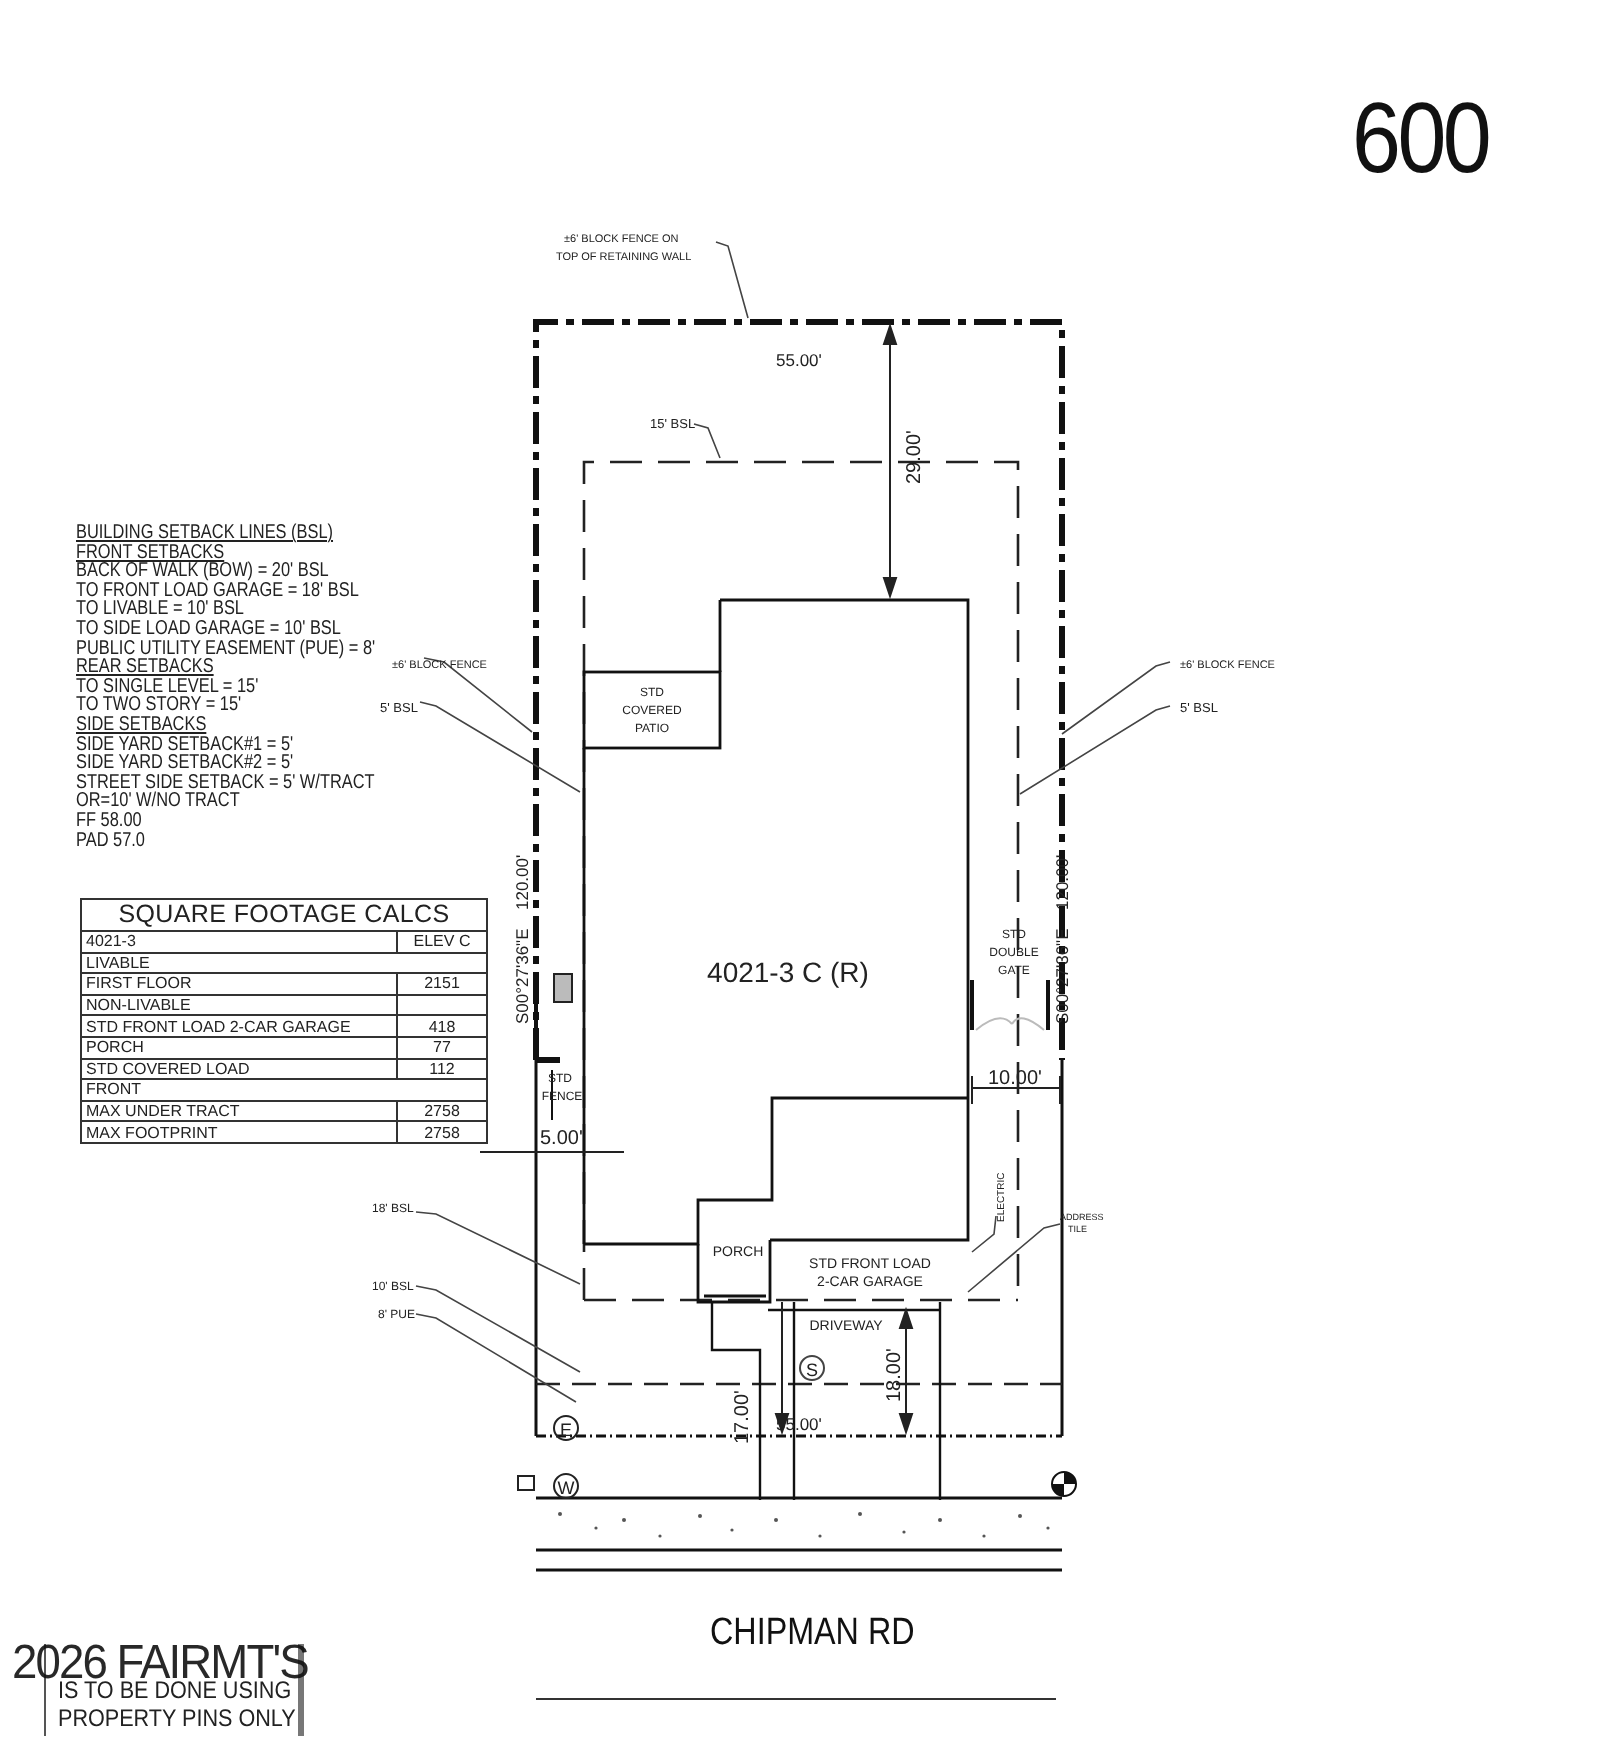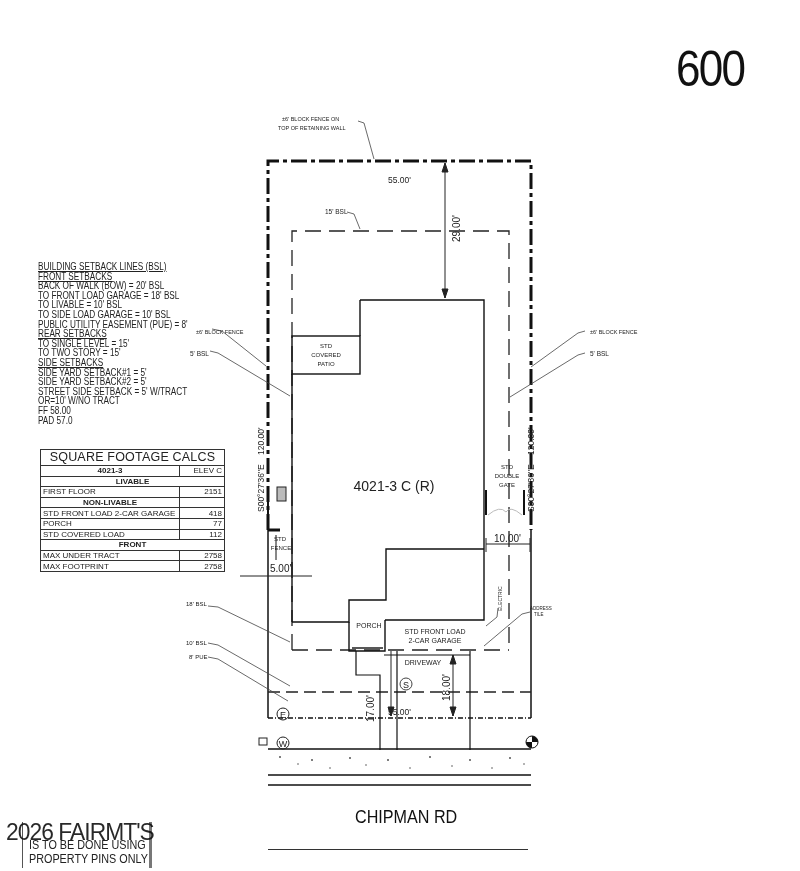--- a/index.html
+++ b/index.html
@@ -8,25 +8,25 @@
   .cad { font-family: "Liberation Sans Narrow", "Liberation Sans", sans-serif; fill: #222; }
   .lot-number { position: absolute; left: 676px; top: 40px; font-family: "Liberation Sans", sans-serif; font-size: 50px; letter-spacing: -2px; color: #111; transform: scaleX(0.88); transform-origin: left top; }
   .street-name { position: absolute; left: 355px; top: 806px; font-size: 19px; color: #111; transform: scaleX(0.85); transform-origin: left top; }
   .street-line { position: absolute; left: 268px; top: 849px; width: 260px; border-top: 1.5px solid #333; }
   .note-box { position: absolute; left: 22px; top: 822px; width: 120px; border-left: 1px solid #555; border-right: 3px solid #777; padding: 4px 0 2px 6px; font-size: 12px; line-height: 14px; color: #222; }
   .note-box div { transform: scaleX(0.9); transform-origin: left top; white-space: nowrap; }
   .watermark { position: absolute; left: 6px; top: 818px; font-size: 24px; color: #111; letter-spacing: -1px; opacity: 0.9; white-space: nowrap; transform: scaleX(0.95); transform-origin: left top; }
   .setback-notes { position: absolute; left: 38px; top: 262px; font-size: 10px; line-height: 9.6px; color: #222; }
   .setback-notes div { white-space: nowrap; transform: scaleX(0.82); transform-origin: left top; }
   .setback-notes .hdr { text-decoration: underline; }
-  .sqft-table { position: absolute; left: 40px; top: 449px; width: 185px; border-collapse: collapse; font-size: 8px; color: #222; }
+  .sqft-table { position: absolute; left: 40px; top: 449px; width: 204px; border-collapse: collapse; font-size: 8px; color: #222; }
   .sqft-table td { border: 1px solid #333; padding: 0 2px; height: 9.6px; line-height: 9px; white-space: nowrap; }
   .sqft-table .title { font-size: 12.5px; text-align: center; height: 15px; letter-spacing: 0.2px; }
-  .sqft-table .center { text-align: center; font-weight: bold; }
-  .sqft-table .val { width: 40px; text-align: right; }
+  .sqft-table .center { text-align: left; }
+  .sqft-table .val { width: 40px; text-align: center; }
 </style>
 </head>
 <body>
 
 <div class="lot-number">600</div>
 
 <svg id="plan" viewBox="0 0 800 871" xmlns="http://www.w3.org/2000/svg">
 
   <g stroke="#111" fill="none">
     <polyline points="268,530 268,161 531,161 531,530" stroke-width="3" stroke-dasharray="16,4,4,4"></polyline>

